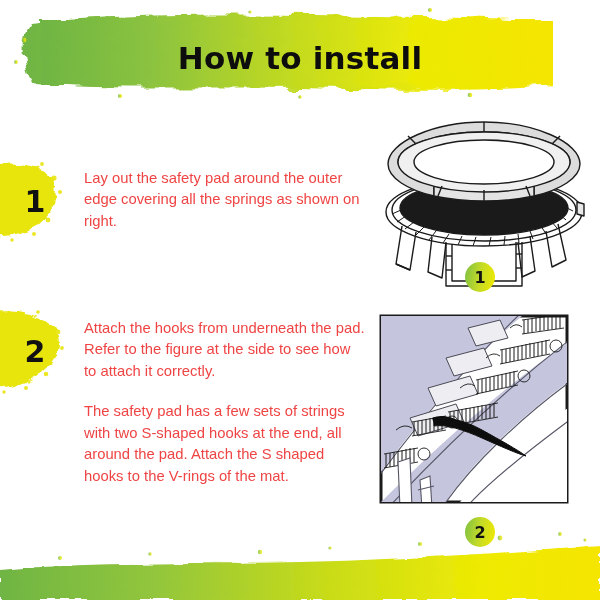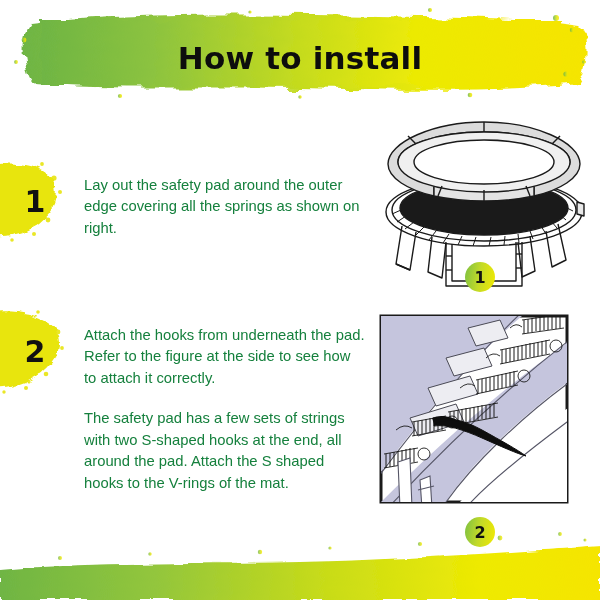--- a/index.html
+++ b/index.html
@@ -13,21 +13,21 @@
     font-family: "Liberation Sans", sans-serif;
     overflow: hidden;
     position: relative;
   }
 
   
   .header-band {
     position: absolute;
     left: 0;
     top: 0;
-    width: 600px;
+    width: 553px;
     height: 110px;
     overflow: hidden;
   }
   .page-title {
     position: absolute;
     left: 0;
     top: 40px;
     width: 600px;
     text-align: center;
     font-size: 31px;
@@ -68,25 +68,25 @@
     font-weight: bold;
     color: #111111;
     padding-right: 16px;
     box-sizing: border-box;
     z-index: 3;
   }
 
   .step-text {
     position: absolute;
     left: 84px;
-    top: 17px;
+    top: 10px;
     width: 282px;
     font-size: 14.8px;
     line-height: 1.45;
-    color: #15803d;
+    color: #ef4444;
     font-family: "Liberation Sans", sans-serif;
   }
   .step-text p { margin: 0; }
   .step-text p + p { margin-top: 19px; }
 
   
   .figure {
     position: absolute;
   }
   .figure-1 { left: 372px; top: 104px; width: 224px; height: 190px; }

